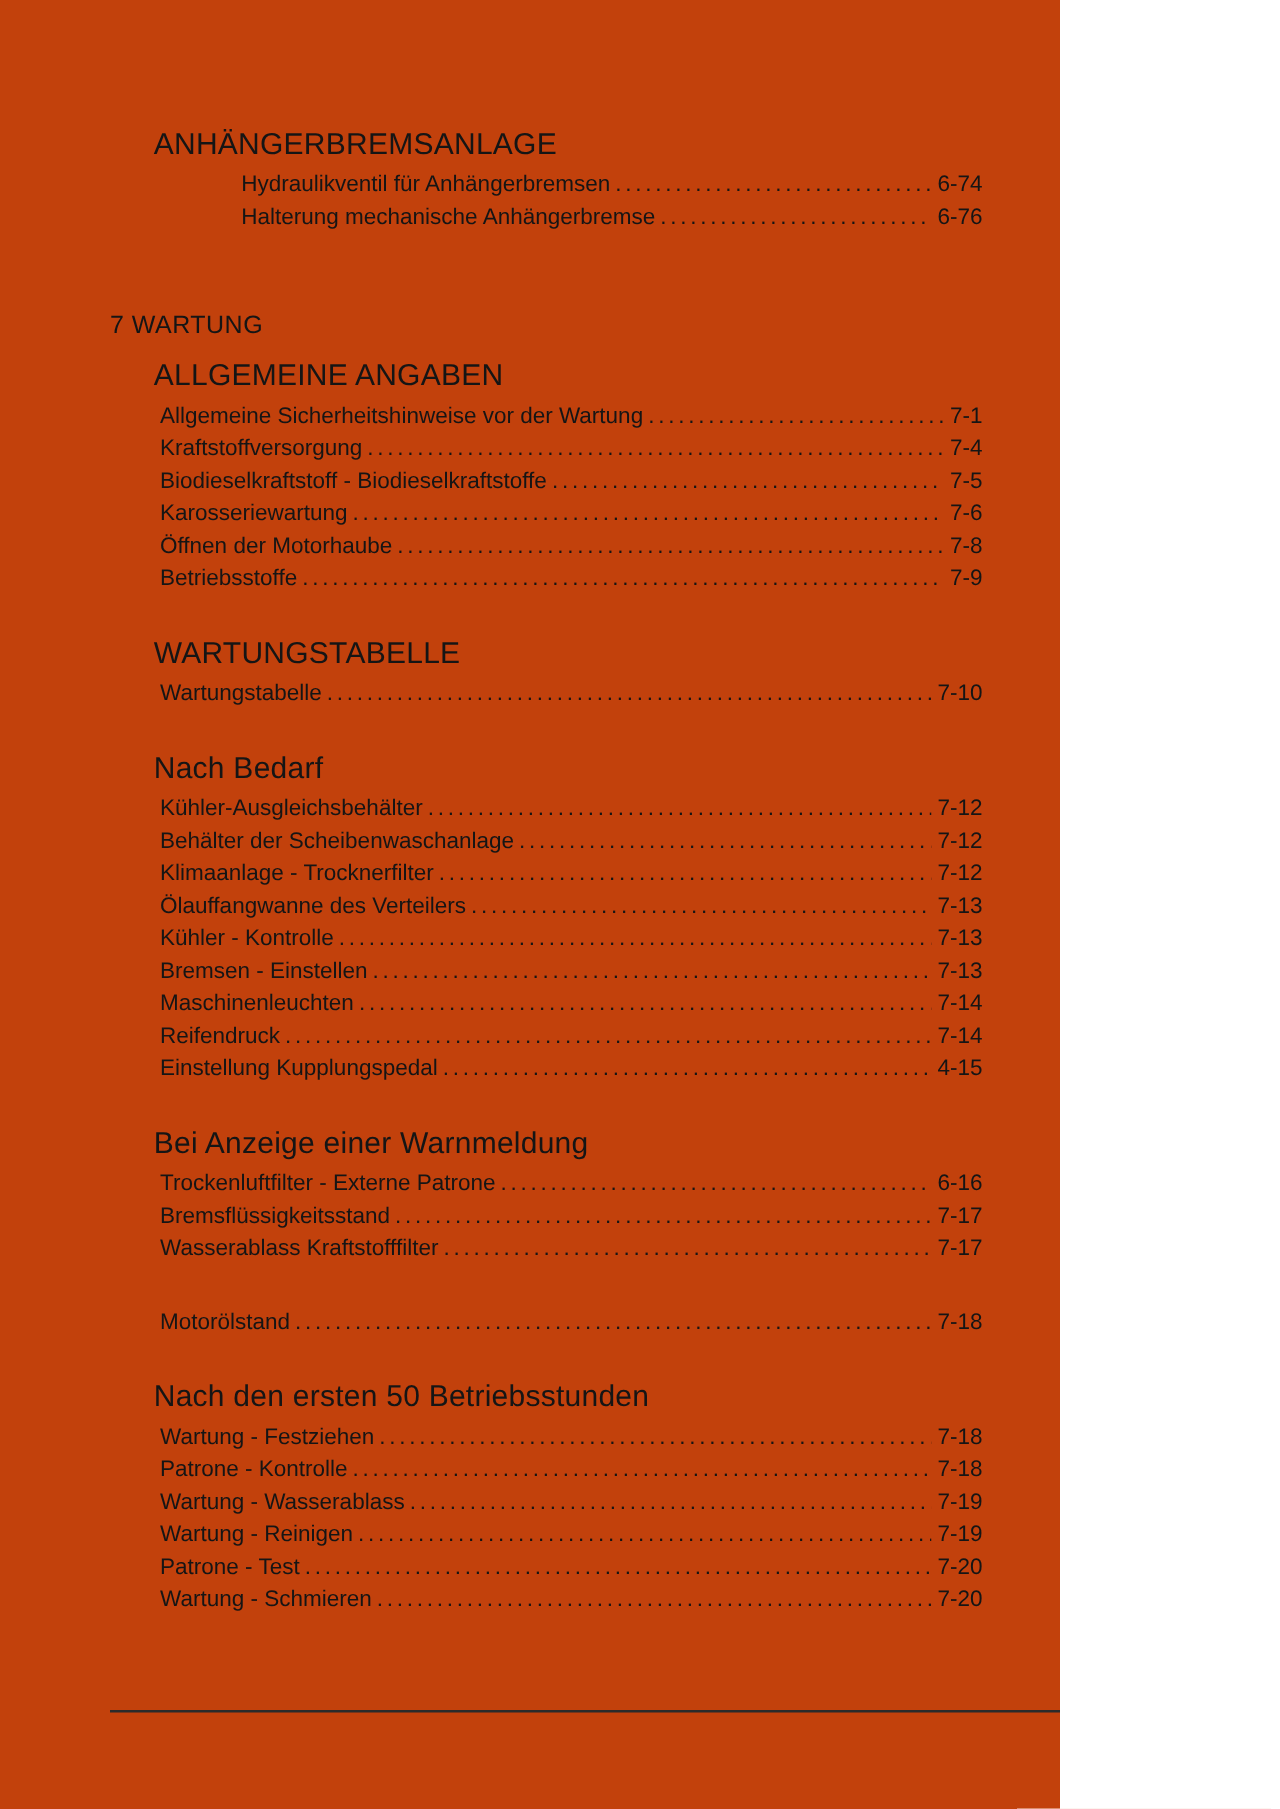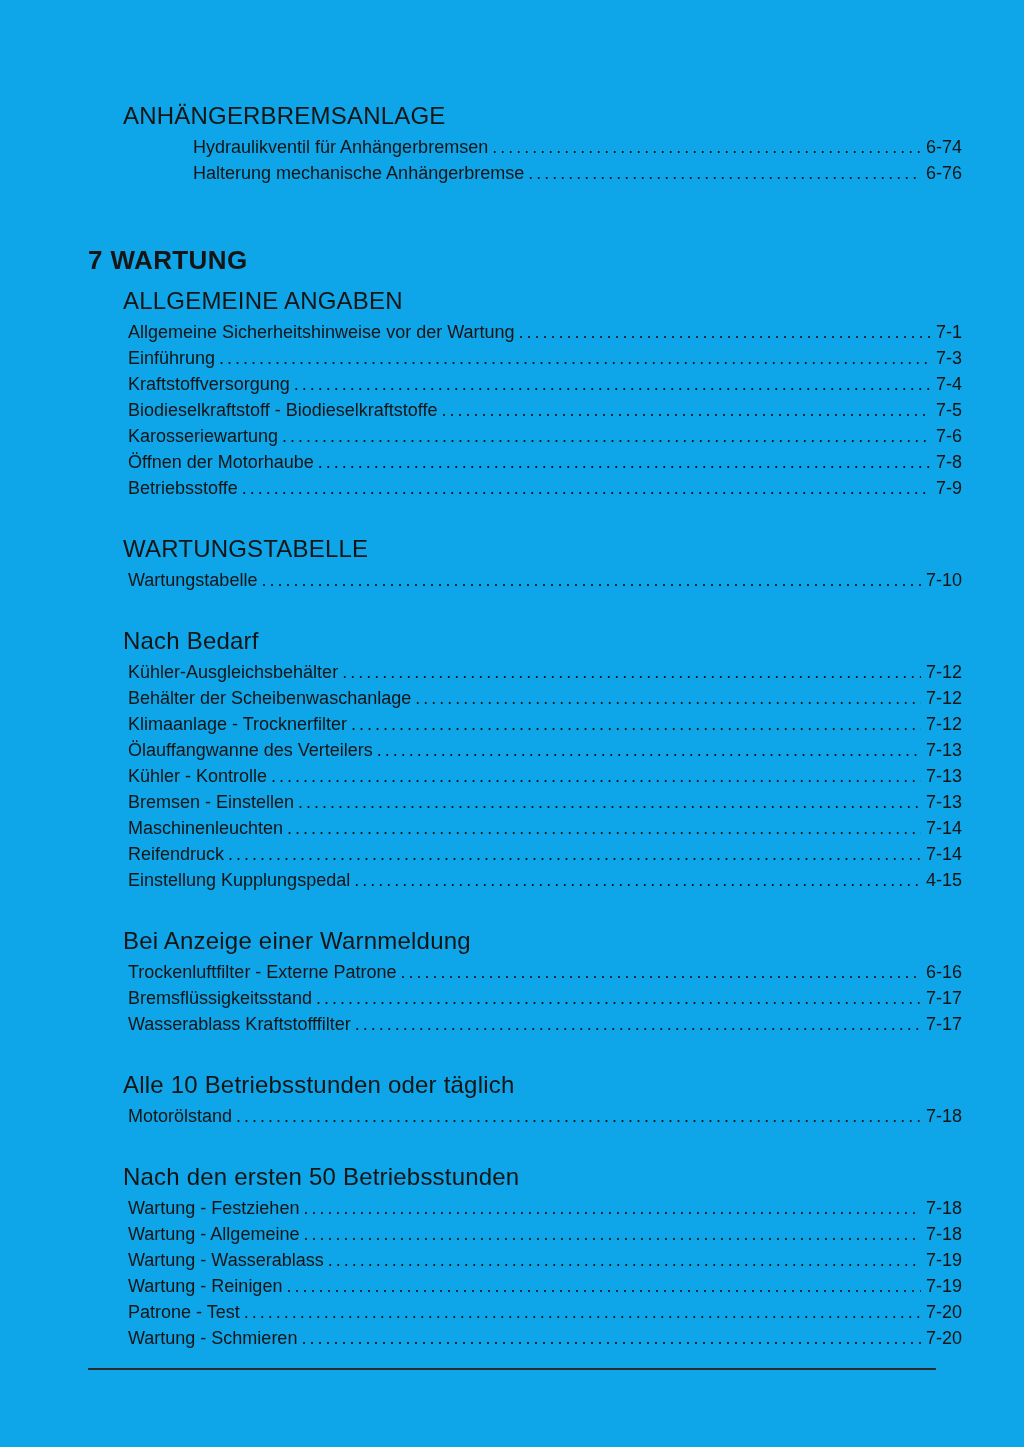--- a/index.html
+++ b/index.html
@@ -1,34 +1,34 @@
 <!DOCTYPE html>
 <html><head>
 <meta charset="utf-8">
 <style>
   * { margin: 0; padding: 0; box-sizing: border-box; }
   html, body { background: #ffffff; }
   .page {
     position: relative;
-    width: 1024px;
+    width: 848px;
     height: 1447px;
-    background: #0ea5e9;
+    background: #c2410c;
     font-family: "Liberation Sans", sans-serif;
     color: #151515;
     overflow: hidden;
   }
   .toc {
     position: absolute;
     left: 88px;
     right: 62px;
     top: 101px;
   }
   .chapter {
-    font-size: 26px;
-    font-weight: 700;
+    font-size: 20px;
+    font-weight: 400;
     line-height: 33px;
     letter-spacing: 0.4px;
     margin-top: 58px;
   }
   .section { margin-top: 33px; }
   .section.first { margin-top: 0; }
   .chapter + .section { margin-top: 9px; }
   .section-heading {
     font-size: 24px;
     font-weight: 400;
@@ -88,25 +88,20 @@
       <h1 class="chapter">7 WARTUNG</h1>
       <section class="section">
         <h2 class="section-heading">ALLGEMEINE ANGABEN</h2>
         <div class="entries">
           <div class="entry">
             <span class="label">Allgemeine Sicherheitshinweise vor der Wartung</span>
             <span class="leader"></span>
             <span class="pagenum">7-1</span>
           </div>
           <div class="entry">
-            <span class="label">Einführung</span>
-            <span class="leader"></span>
-            <span class="pagenum">7-3</span>
-          </div>
-          <div class="entry">
             <span class="label">Kraftstoffversorgung</span>
             <span class="leader"></span>
             <span class="pagenum">7-4</span>
           </div>
           <div class="entry">
             <span class="label">Biodieselkraftstoff - Biodieselkraftstoffe</span>
             <span class="leader"></span>
             <span class="pagenum">7-5</span>
           </div>
           <div class="entry">
@@ -200,39 +195,38 @@
             <span class="pagenum">7-17</span>
           </div>
           <div class="entry">
             <span class="label">Wasserablass Kraftstofffilter</span>
             <span class="leader"></span>
             <span class="pagenum">7-17</span>
           </div>
         </div>
       </section>
       <section class="section">
-        <h2 class="section-heading">Alle 10 Betriebsstunden oder täglich</h2>
         <div class="entries">
           <div class="entry">
             <span class="label">Motorölstand</span>
             <span class="leader"></span>
             <span class="pagenum">7-18</span>
           </div>
         </div>
       </section>
       <section class="section">
         <h2 class="section-heading">Nach den ersten 50 Betriebsstunden</h2>
         <div class="entries">
           <div class="entry">
             <span class="label">Wartung - Festziehen</span>
             <span class="leader"></span>
             <span class="pagenum">7-18</span>
           </div>
           <div class="entry">
-            <span class="label">Wartung - Allgemeine</span>
+            <span class="label">Patrone - Kontrolle</span>
             <span class="leader"></span>
             <span class="pagenum">7-18</span>
           </div>
           <div class="entry">
             <span class="label">Wartung - Wasserablass</span>
             <span class="leader"></span>
             <span class="pagenum">7-19</span>
           </div>
           <div class="entry">
             <span class="label">Wartung - Reinigen</span>

